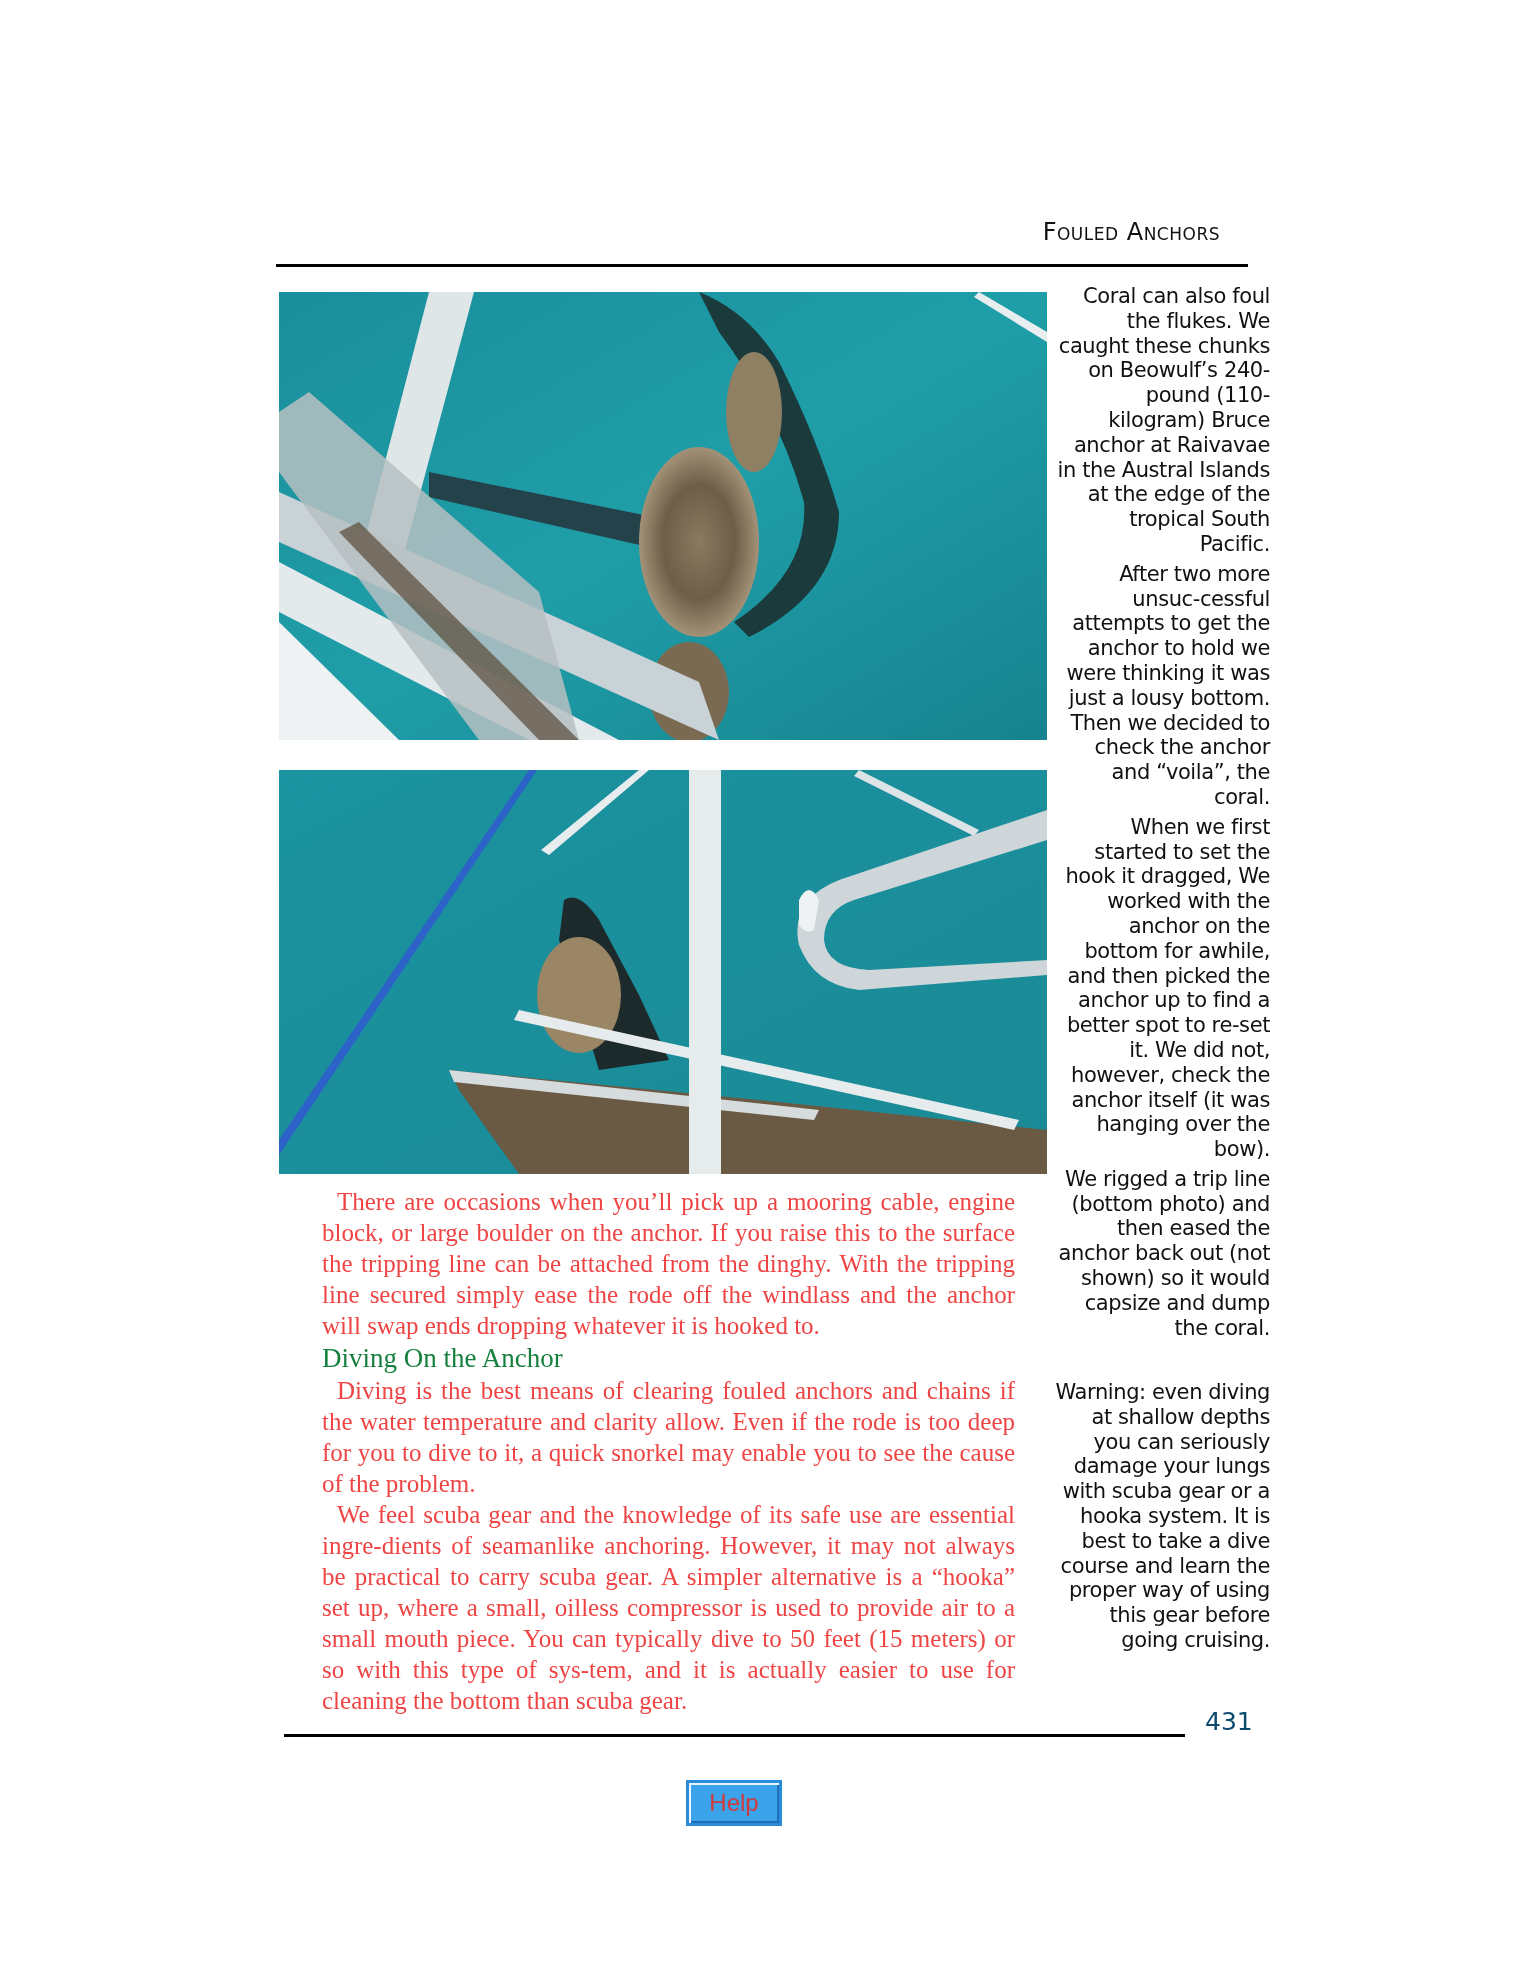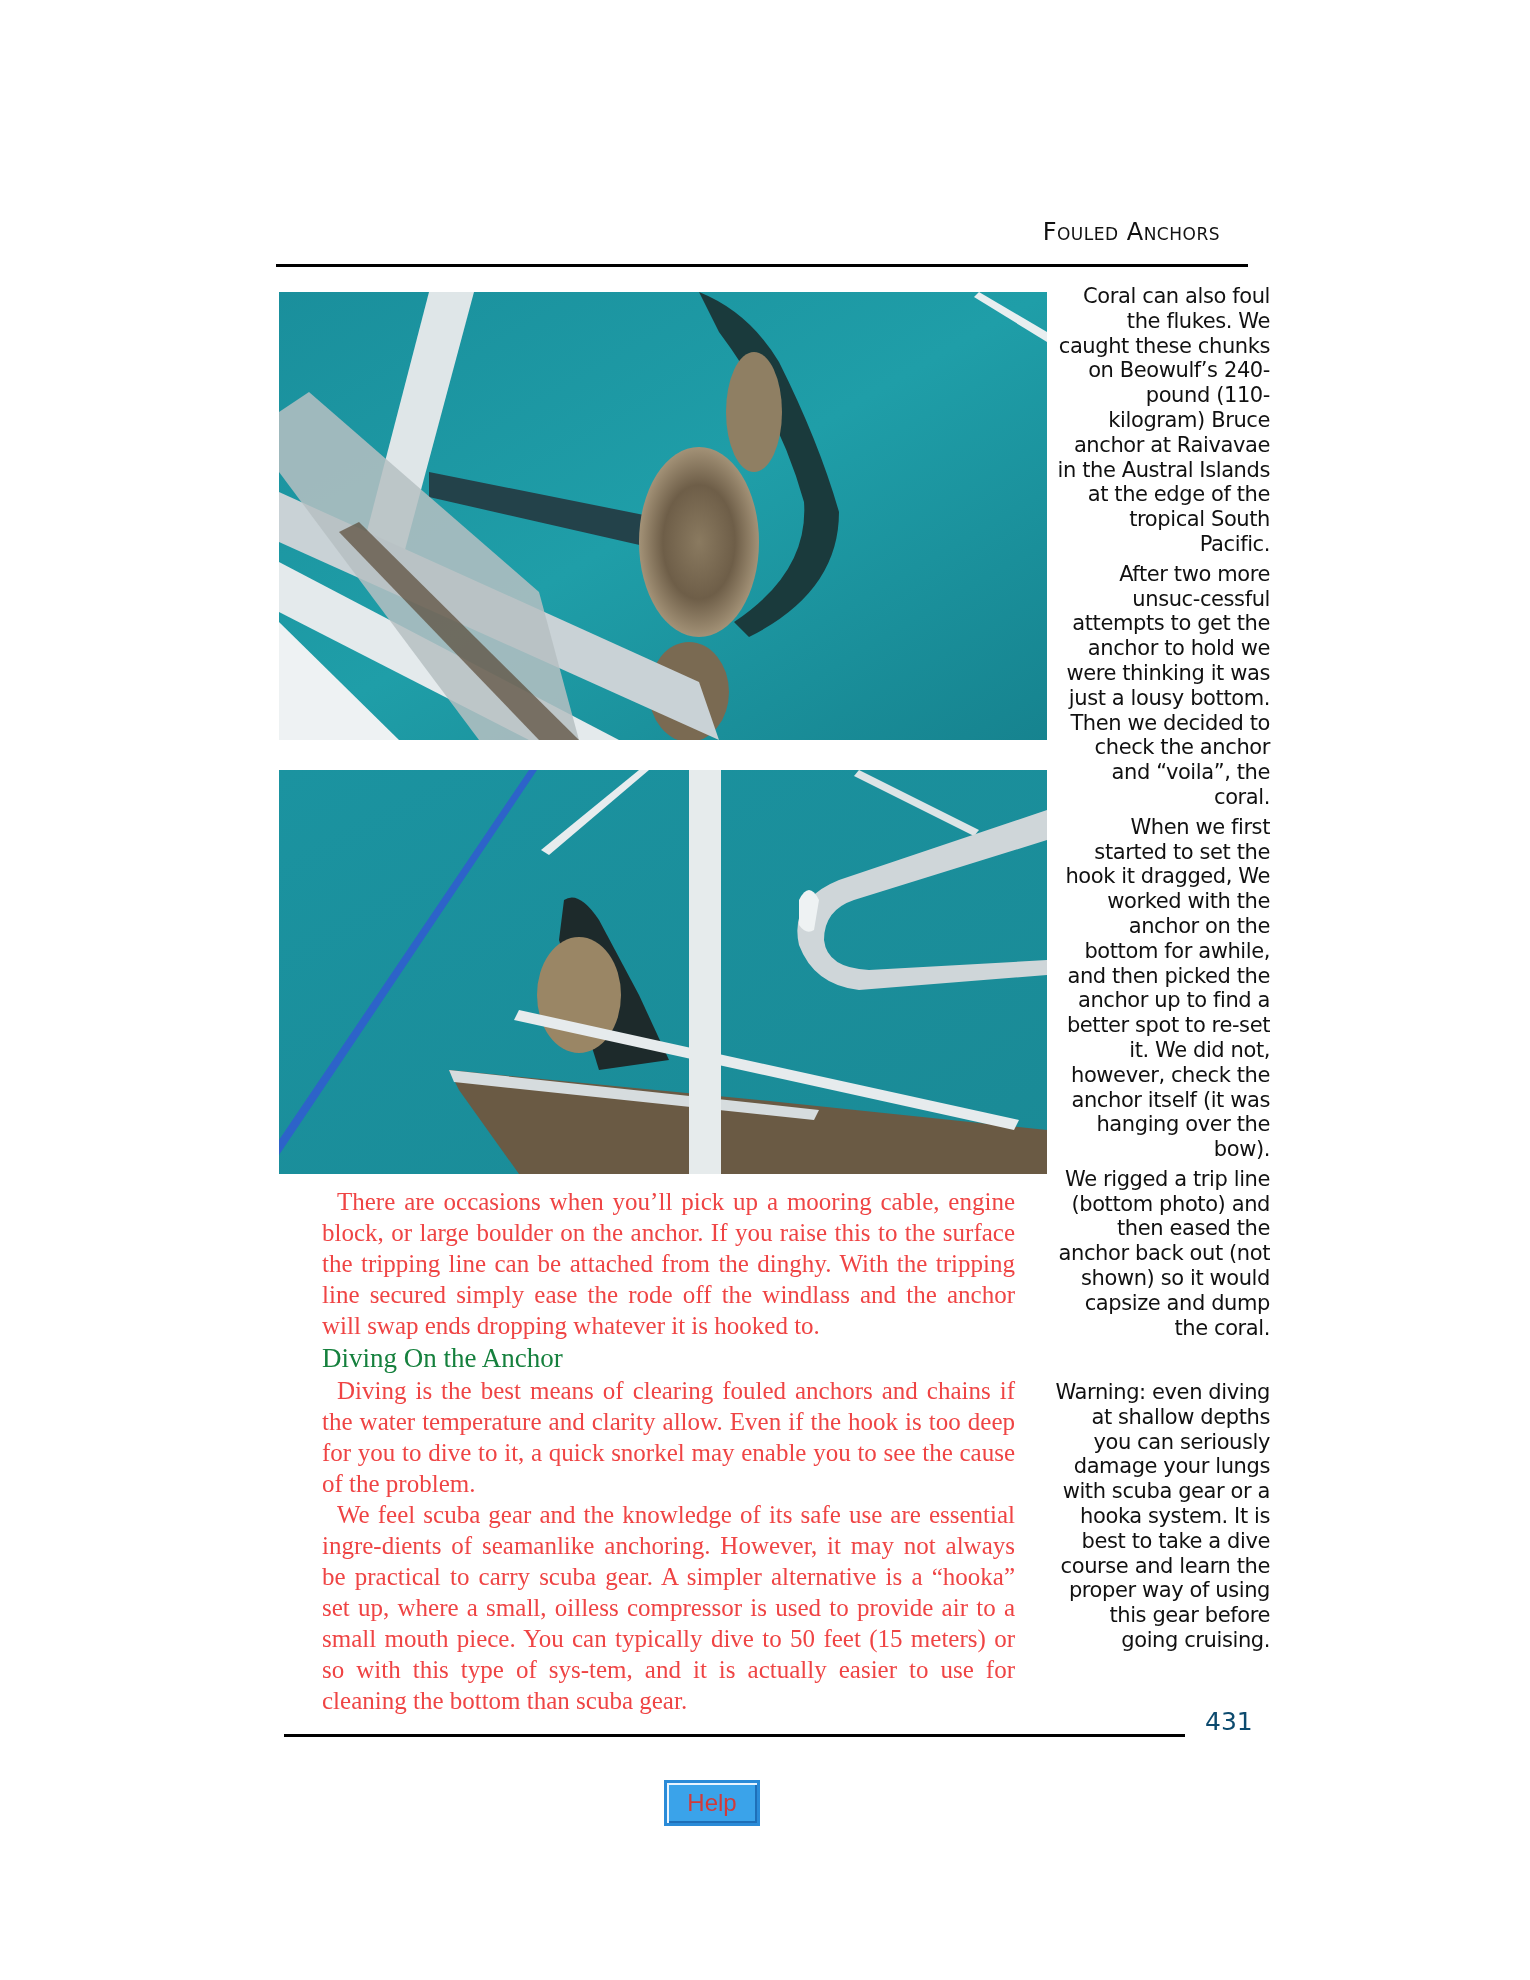--- a/index.html
+++ b/index.html
@@ -7,21 +7,21 @@
   .abs { position:absolute;text-align:right; }
   .running-head { left:990px; top:218px; width:230px; font-family:"DejaVu Sans", sans-serif; font-size:24px; color:#111; letter-spacing:0.5px; white-space:nowrap; font-variant:small-caps; }
   .rule { background:#000; height:3px; }
   .photo { overflow:hidden; }
   .sidebar { left:1055px; width:215px; font-family:"DejaVu Sans", sans-serif; font-size:21px; line-height:24.8px; color:#111; letter-spacing:-0.4px; }
   .sidebar p { margin:0 0 5px 0; }
   .body-text { left:322px; width:693px; font-family:"Liberation Serif", serif; font-size:25px; line-height:31px; color:#ef4444; text-align:justify; }
   .body-text p { margin:0; text-indent:15px; }
   .heading { left:322px; top:1343px; font-family:"Liberation Serif", serif; font-size:27px; color:#15803d; white-space:nowrap; }
   .page-num { left:1205px; top:1697px; font-family:"DejaVu Sans", sans-serif; font-size:25px; color:#0c4a6e;margin-top:10px; }
-  .help-btn { left:664px; top:1780px; width:96px; height:46px; box-sizing:border-box; background:#3aa3ea; border:3px solid #2a8bd8; box-shadow: inset 2px 2px 0 #e8f4ff, inset -2px -2px 0 #1e6fb8; color:#d23a3a; font-family:"Liberation Sans", sans-serif; font-size:24px; display:flex; align-items:center; justify-content:center; cursor:pointer; }
+  .help-btn { left:686px; top:1780px; width:96px; height:46px; box-sizing:border-box; background:#3aa3ea; border:3px solid #2a8bd8; box-shadow: inset 2px 2px 0 #e8f4ff, inset -2px -2px 0 #1e6fb8; color:#d23a3a; font-family:"Liberation Sans", sans-serif; font-size:24px; display:flex; align-items:center; justify-content:center; cursor:pointer; }
 </style>
 </head>
 <body>
 
 <div class="abs running-head">Fouled Anchors</div>
 <div class="abs rule" style="left:276px; top:264px; width:972px;"></div>
 
 <div class="abs photo" style="left:279px; top:292px; width:768px; height:448px;">
   <svg width="768" height="448" viewBox="0 0 768 448" xmlns="http://www.w3.org/2000/svg">
     <defs>
@@ -86,21 +86,21 @@
   <p>Warning: even diving at shallow depths you can seriously damage your lungs with scuba gear or a hooka system. It is best to take a dive course and learn the proper way of using this gear before going cruising.</p>
 </div>
 
 <div class="abs body-text" style="top:1186px;">
   <p>There are occasions when you’ll pick up a mooring cable, engine block, or large boulder on the anchor. If you raise this to the surface the tripping line can be attached from the dinghy. With the tripping line secured simply ease the rode off the windlass and the anchor will swap ends dropping whatever it is hooked to.</p>
 </div>
 
 <div class="abs heading">Diving On the Anchor</div>
 
 <div class="abs body-text" style="top:1375px;">
-  <p>Diving is the best means of clearing fouled anchors and chains if the water temperature and clarity allow. Even if the hook is too deep for you to dive to it, a quick snorkel may enable you to see the cause of the problem.</p>
+  <p>Diving is the best means of clearing fouled anchors and chains if the water temperature and clarity allow. Even if the rode is too deep for you to dive to it, a quick snorkel may enable you to see the cause of the problem.</p>
   <p>We feel scuba gear and the knowledge of its safe use are essential ingre-dients of seamanlike anchoring. However, it may not always be practical to carry scuba gear. A simpler alternative is a “hooka” set up, where a small, oilless compressor is used to provide air to a small mouth piece. You can typically dive to 50 feet (15 meters) or so with this type of sys-tem, and it is actually easier to use for cleaning the bottom than scuba gear.</p>
 </div>
 
 <div class="abs rule" style="left:284px; top:1734px; width:901px;"></div>
 <div class="abs page-num">431</div>
 
 <div class="abs help-btn">
   <span>Help</span>
 </div>
 

